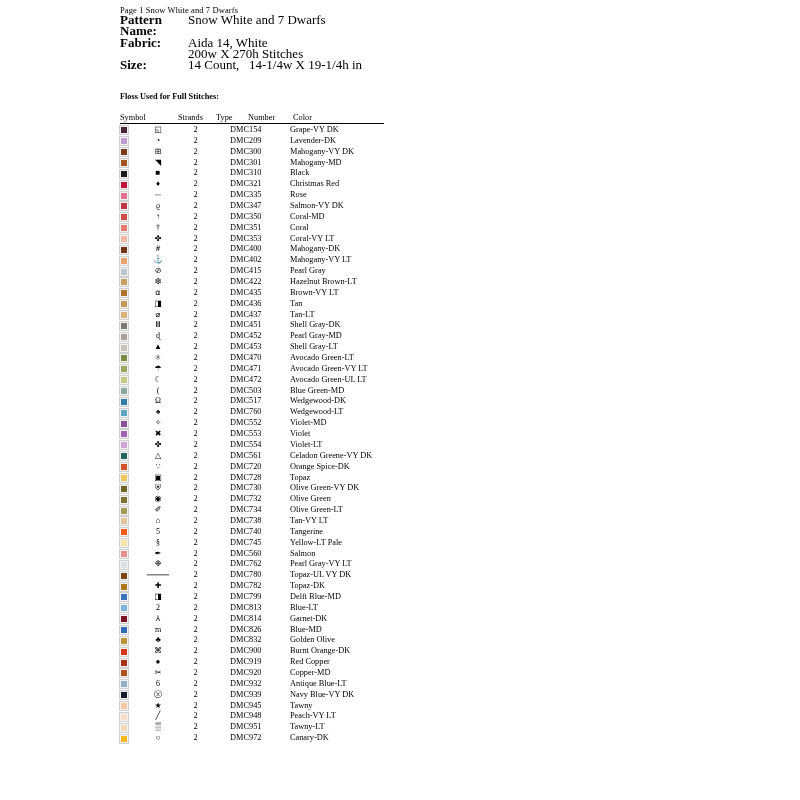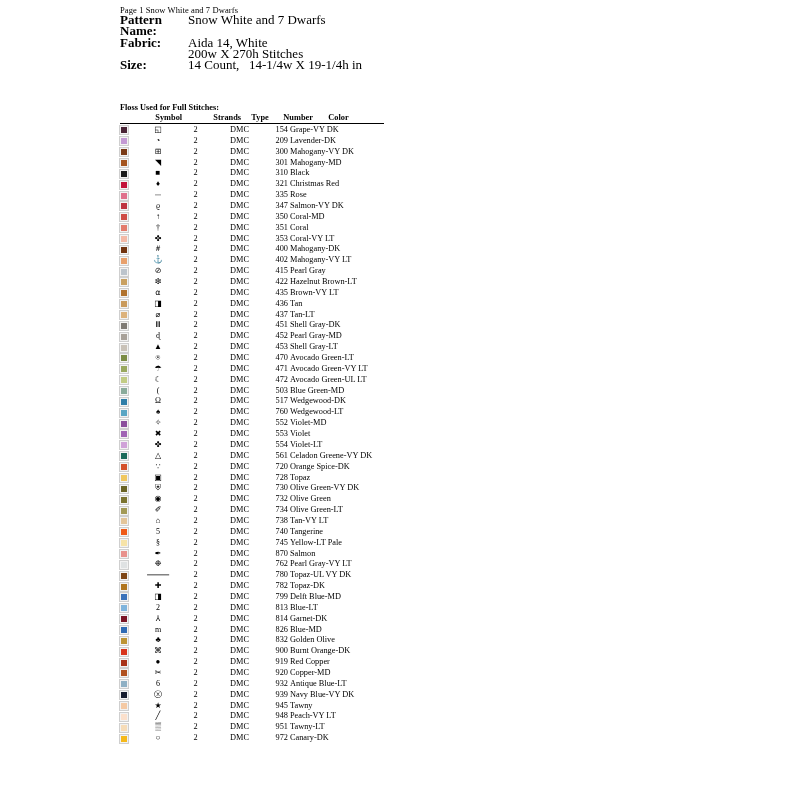--- a/index.html
+++ b/index.html
@@ -19,42 +19,42 @@
 
   .meta{
     position:absolute;left:120px;top:14px;
     font-size:13px;line-height:11.3px;
   }
   .meta-row{display:flex;}
   .meta-label{width:68px;font-weight:bold;}
   .meta-value{white-space:pre;}
 
   .floss-title{
-    position:absolute;left:120px;top:103px;
+    position:absolute;left:120px;top:92px;
     font-size:8.3px;font-weight:bold;
   }
 
   .table{
     position:absolute;left:120px;top:112px;
     font-size:8.3px;
   }
   .thead{
-    display:flex;font-weight:bold;height:11px;line-height:11px;justify-content:center;
+    display:flex;font-weight:normal;height:11px;line-height:11px;
   }
   .rule{
     width:264px;height:1px;background:#000;margin-top:0px;margin-bottom:1px;
   }
   .row{
     display:flex;align-items:center;height:10.86px;line-height:10.86px;
   }
   .c-chip{width:18px;display:flex;align-items:center;}
   .c-sym{width:40px;text-align:center;font-size:8px;}
   .c-strands{width:35px;text-align:center;}
   .c-type{width:32px;text-align:right;padding-left:4px;}
-  .c-number{width:39px;text-align:right;}
+  .c-number{width:39px;text-align:left;}
   .c-color{width:auto;text-align:left;padding-left:2px;white-space:nowrap;}
 
   .h-sym{width:58px;text-align:left;}
   .h-strands{width:38px;text-align:left;}
   .h-type{width:32px;text-align:left;}
   .h-number{width:45px;text-align:left;}
   .h-color{text-align:left;}
 
   .chip{
     width:8px;height:8px;
@@ -492,21 +492,21 @@
           <span class="c-number">745</span>
           <span class="c-color">Yellow-LT Pale</span>
         </div>
         <div class="row">
           <span class="c-chip">
             <span class="chip" style="background: rgb(232, 145, 140);"></span>
           </span>
           <span class="c-sym">✒</span>
           <span class="c-strands">2</span>
           <span class="c-type">DMC</span>
-          <span class="c-number">870</span>
+          <span class="c-number">560</span>
           <span class="c-color">Salmon</span>
         </div>
         <div class="row">
           <span class="c-chip">
             <span class="chip" style="background: rgb(223, 226, 227);"></span>
           </span>
           <span class="c-sym">❉</span>
           <span class="c-strands">2</span>
           <span class="c-type">DMC</span>
           <span class="c-number">762</span>

